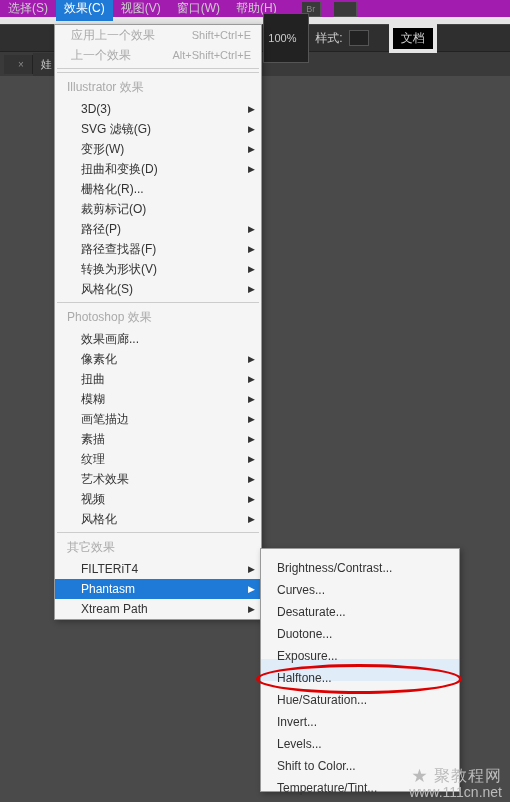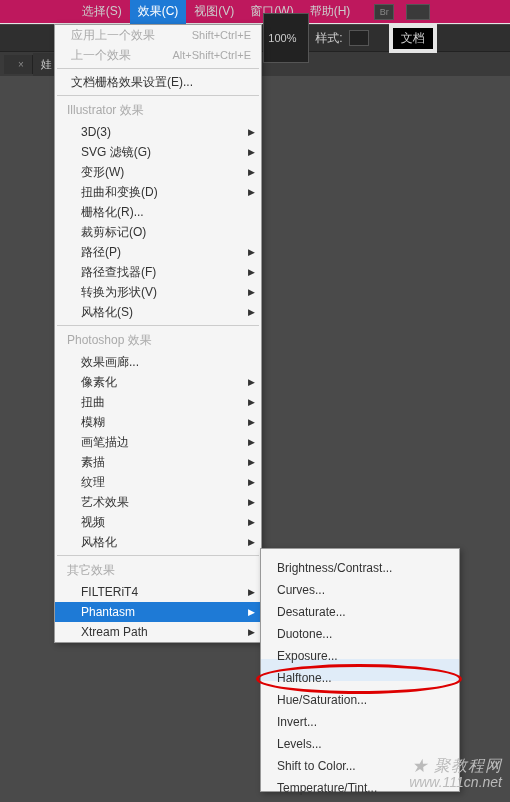--- a/index.html
+++ b/index.html
@@ -1,18 +1,18 @@
 <!DOCTYPE html>
 <html><head>
 <meta charset="utf-8">
 <style>
 * { margin: 0; padding: 0; box-sizing: border-box; font-family: "Microsoft YaHei", Arial, sans-serif; }
 body { width: 510px; height: 802px; background: #4a4a4a; overflow: hidden; position: relative; }
 
-.menubar { height: 24px; background: #be185d; display: flex; align-items: center; font-size: 12px; color: #ccc; border-bottom: 1px solid #e5e5e5; justify-content: center; }
+.menubar { height: 24px; background: #a21caf; display: flex; align-items: center; font-size: 12px; color: #ccc; border-bottom: 7px solid #e5e5e5; }
 .menubar .menu { padding: 4px 8px; cursor: pointer; }
 .menubar .menu.active { background: #1e7ad6; color: #fff; }
 .menubar .spacer { width: 10px; }
 .menubar .br-icon { width: 20px; height: 16px; background: #3a3a3a; border: 1px solid #555; margin: 0 6px; display:flex; align-items:center; justify-content:center; font-size:9px; color:#888; }
 .menubar .layout-icon { width: 24px; height: 16px; background: #3a3a3a; border: 1px solid #555; margin: 0 6px; }
 
 .toolbar { height: 28px; background: #2f2f2f; border-top: 1px solid #444; border-bottom: 1px solid #222; display: flex; align-items: center; font-size: 12px; color: #ccc; padding: 0 6px; }
 .toolbar .label { color: #ff9933; margin-left: 200px; }
 .toolbar .pct { background: #222; border: 1px solid #555; color: #ccc; padding: 18px 4px; margin: 0 6px; width: 46px; font-size: 11px; }
 .toolbar .style-label { color: #ccc; }
@@ -38,21 +38,21 @@
 
 
 .submenu { position: absolute; top: 548px; left: 260px; width: 200px; background: #f5f5f5; border: 1px solid #999; font-size: 12px; color: #333; box-shadow: 2px 2px 6px rgba(0,0,0,0.3); }
 .submenu .row { display: flex; align-items: center; height: 22px; padding: 16px 12px 0 16px; }
 .submenu .row.highlight { background: #e0ecf8; }
 
 
 .red-oval { position: absolute; top: 664px; left: 256px; width: 206px; height: 30px; border: 3px solid #d00; border-radius: 50%; pointer-events: none; }
 
 
-.watermark { position: absolute; bottom: 12px; right: 8px; font-size: 14px; color: #bbb; font-style: italic; text-align: right; line-height: 16px; pointer-events: none; }
+.watermark { position: absolute; bottom: 2px; right: 8px; font-size: 14px; color: #bbb; text-align: right; line-height: 16px; pointer-events: none; }
 .watermark .big { font-size: 16px; letter-spacing: 1px; }
 </style>
 </head>
 <body>
 
 <div class="menubar">
   <span class="menu">选择(S)</span>
   <span class="menu active">效果(C)</span>
   <span class="menu">视图(V)</span>
   <span class="menu">窗口(W)</span>
@@ -88,23 +88,20 @@
 <div class="dropdown">
   <div class="row disabled">
     <span>应用上一个效果</span>
     <span class="shortcut">Shift+Ctrl+E</span>
   </div>
   <div class="row disabled">
     <span>上一个效果</span>
     <span class="shortcut">Alt+Shift+Ctrl+E</span>
   </div>
   <div class="sep"></div>
-  <div class="row">
-    <span>文档栅格效果设置(E)...</span>
-  </div>
   <div class="sep"></div>
 
   <div class="section">Illustrator 效果</div>
   <div class="row indent">
       <span>3D(3)</span>
       <span class="arrow">▶</span>
     </div>
   <div class="row indent">
       <span>SVG 滤镜(G)</span>
       <span class="arrow">▶</span>

